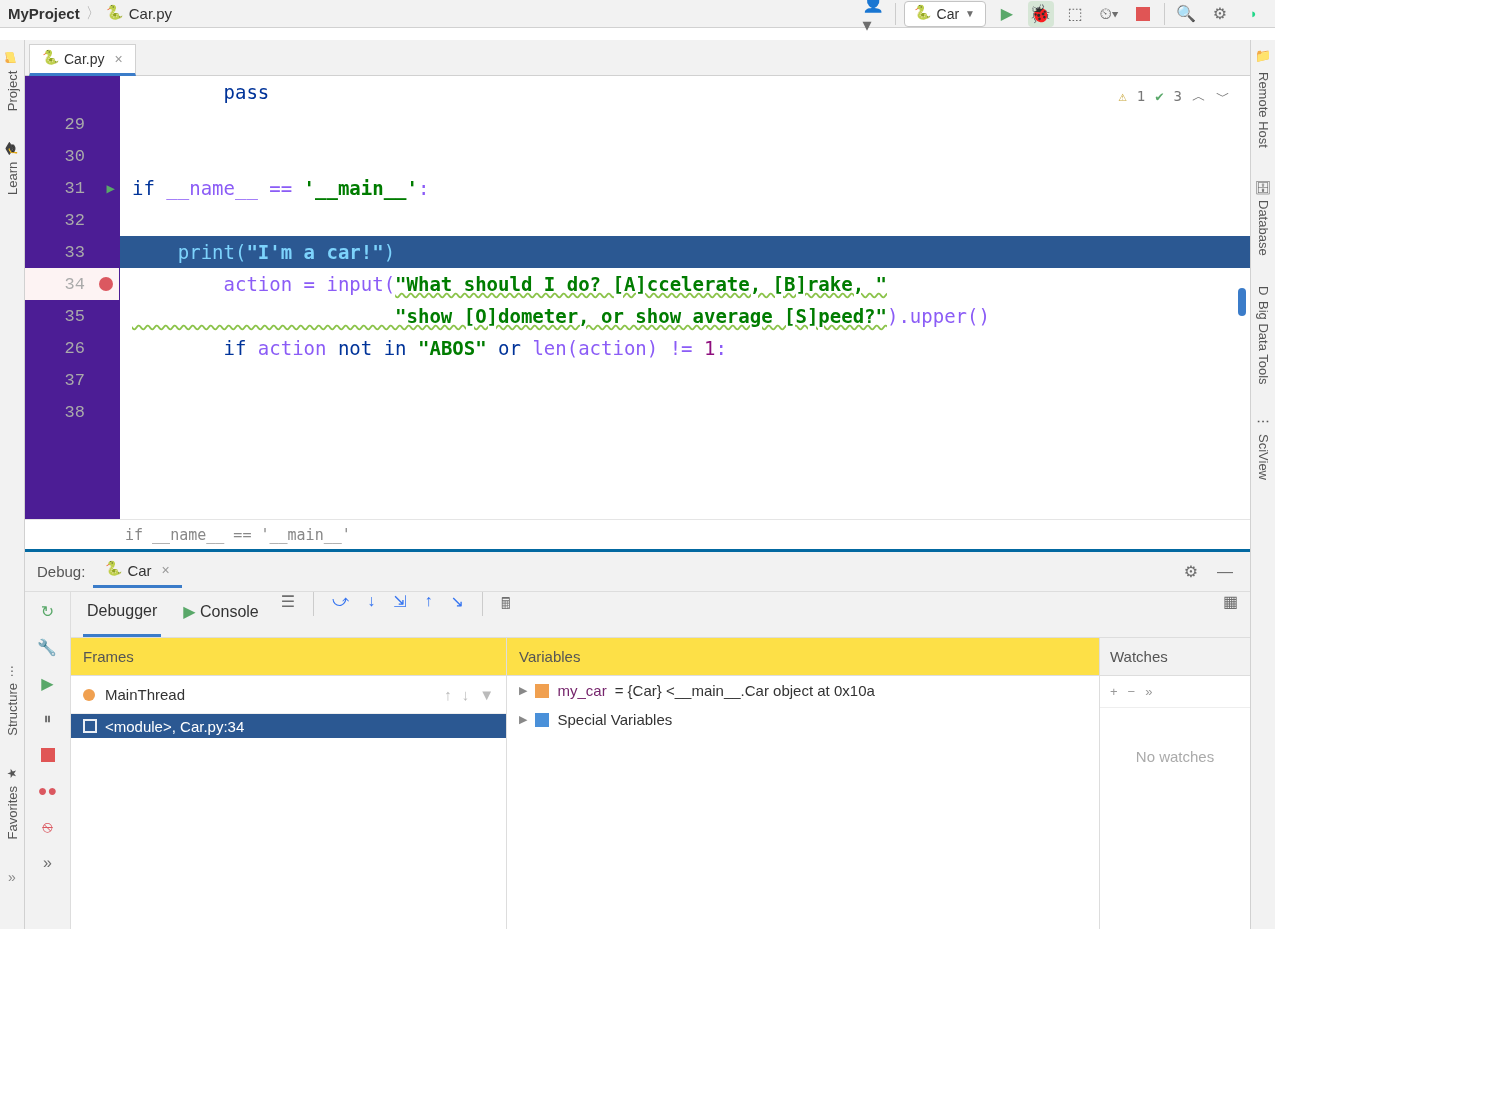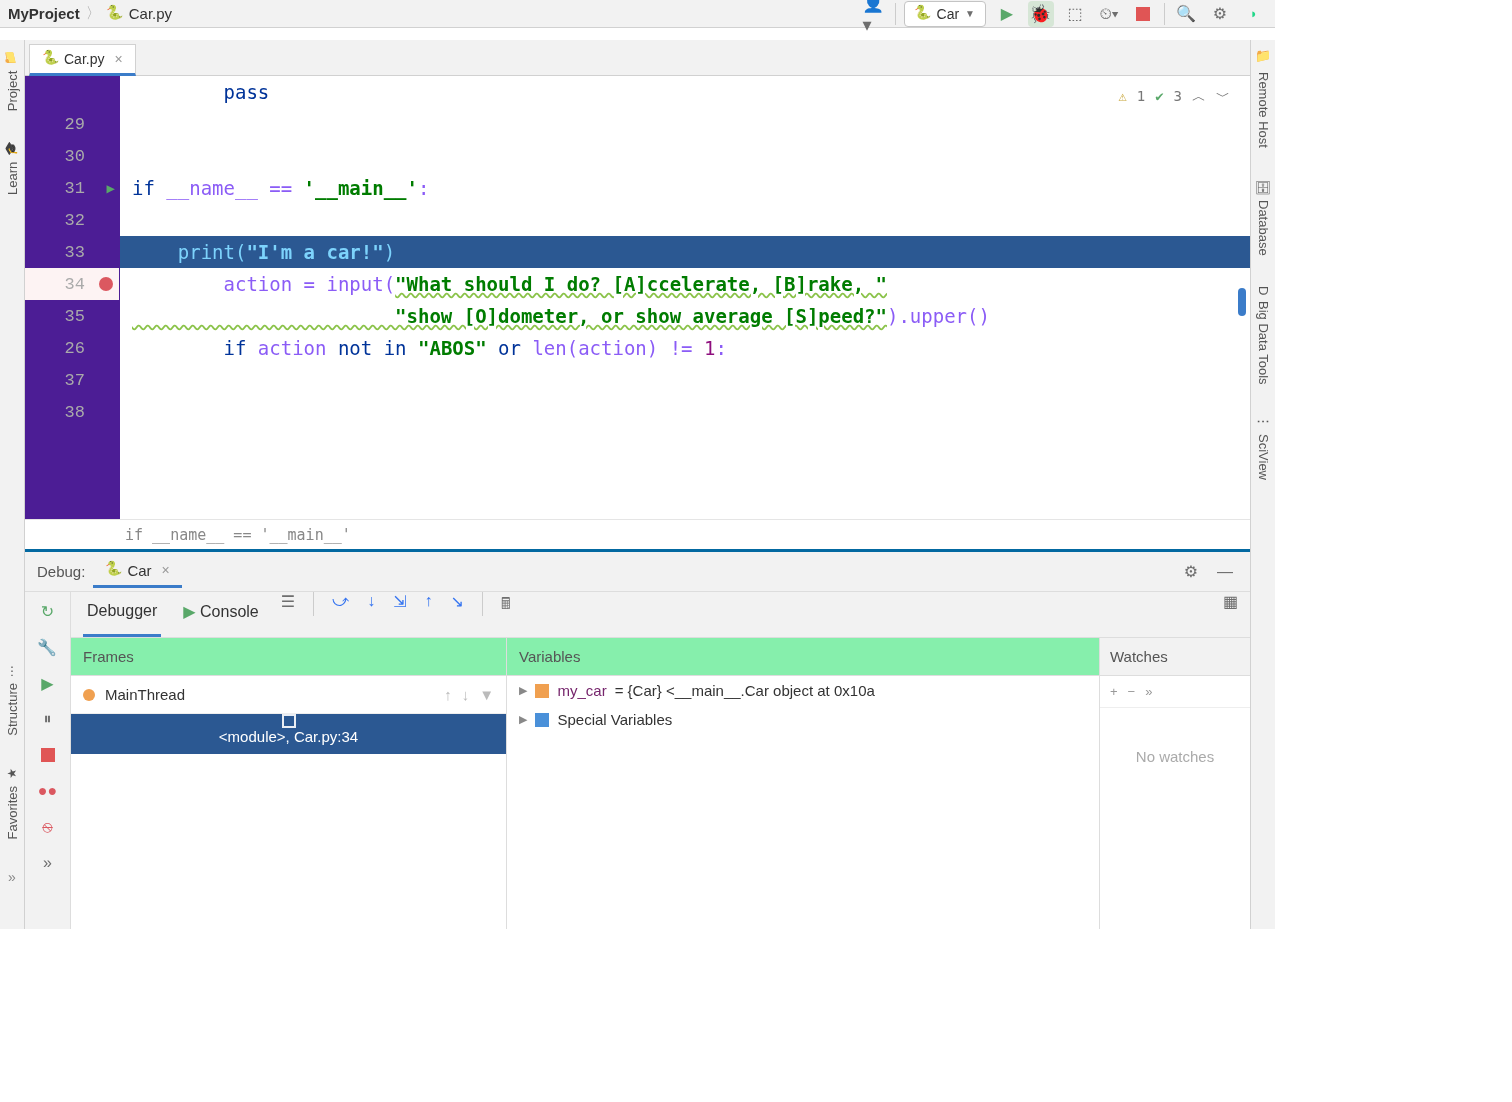--- a/index.html
+++ b/index.html
@@ -73,25 +73,25 @@
 
 .debug-content { flex: 1; display: flex; flex-direction: column; }
 .debug-toolbar { height: 46px; background: #f2f2f2; border-bottom: 1px solid #ddd; display: flex; padding: 0 12px; gap: 18px; }
 .debug-toolbar .dbg-tab { font-size: 16px; color: #333; padding: 10px 4px; }
 .debug-toolbar .dbg-tab.active { border-bottom: 3px solid #3b7cc9; }
 .debug-toolbar .sep-v { width: 1px; height: 24px; background: #ccc; }
 .debug-toolbar .step-btn { color: #3574f0; font-size: 16px; cursor: pointer; }
 
 .debug-panes { flex: 1; display: flex; background: #fff; }
 .frames-pane { width: 436px; border-right: 1px solid #ddd; display: flex; flex-direction: column; }
-.pane-header { height: 38px; background: #86efac; border-bottom: 1px solid #ddd; display: flex; align-items: center; padding: 0 12px; font-size: 15px; color: #555; }
+.pane-header { height: 38px; background: #fde047; border-bottom: 1px solid #ddd; display: flex; align-items: center; padding: 0 12px; font-size: 15px; color: #555; }
 .thread-row { height: 38px; display: flex; align-items: center; padding: 0 12px; gap: 10px; font-size: 15px; border-bottom: 1px solid #eee; }
 .thread-row .dot { width: 12px; height: 12px; background: #f0a050; border-radius: 50%; }
 .thread-row .nav-arrows { margin-left: auto; display: flex; gap: 10px; color: #bbb; }
-.frame-row { height: 40px; background: #2b5892; color: #fff; display: flex; align-items: center; padding: 0 12px; font-size: 15px; flex-direction: column; }
+.frame-row { height: 24px; background: #2b5892; color: #fff; display: flex; align-items: center; padding: 0 12px; gap: 8px; font-size: 15px; }
 .frame-icon { width: 14px; height: 14px; border: 2px solid #fff; opacity: 0.9; }
 
 .vars-pane { flex: 1; border-right: 1px solid #ddd; display: flex; flex-direction: column; }
 .var-row { padding: 6px 12px; display: flex; align-items: center; gap: 8px; font-size: 15px; }
 .var-row .expand { color: #888; font-size: 11px; }
 .var-icon { width: 14px; height: 14px; }
 .var-icon.orange { background: #f0a050; }
 .var-icon.blue { background: #4a90d9; }
 .var-name { color: #76256c; }
 .var-val { color: #333; }

